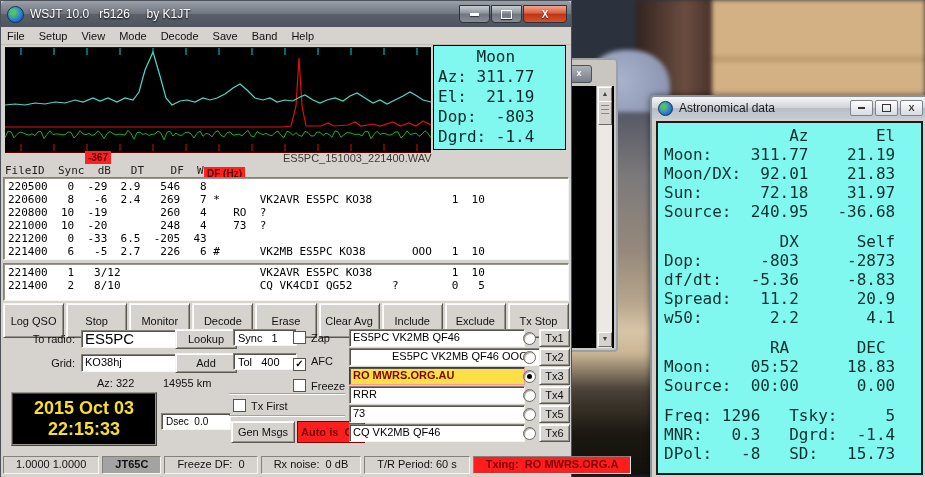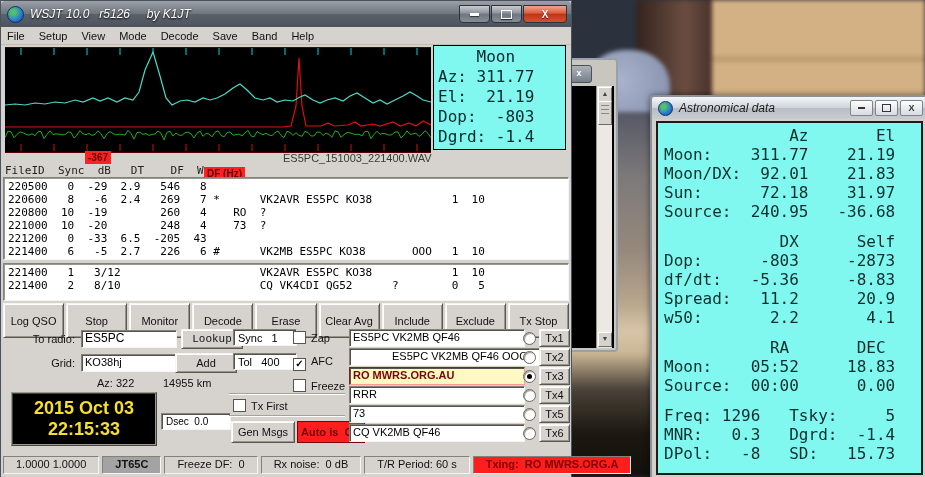--- a/index.html
+++ b/index.html
@@ -56,21 +56,21 @@
 
   
   .wsjt{left:0;top:0;width:570px;height:477px;background:#d6d3ce;
      border:1px solid #4d525a;box-shadow:0 0 0 1px rgba(200,210,220,.6) inset;}
   .titlebar{left:0;top:0;width:100%;height:26px;
      background:linear-gradient(#9aa0a8,#6f757e 50%,#5b616b 51%,#4e545d);
      border-radius:4px 4px 0 0;display:flex;align-items:center;padding:0 4px;box-sizing:border-box;}
   .app-ico{width:15px;height:15px;border-radius:50%;margin:0 6px 0 2px;
      background:radial-gradient(circle at 35% 35%,#53c06a 18%,#2f7fd4 55%,#134a8e);
      border:1px solid #0c3461;}
-  .title-txt{color:#fff;font-size:12px;text-shadow:0 1px 2px #000;white-space:pre;flex:1;font-style:italic;}
+  .title-txt{color:#fff;font-size:12px;text-shadow:0 1px 2px #000;white-space:pre;flex:1;}
   .wctrls{display:flex;}
   .wbtn{width:29px;height:16px;border:1px solid #2e3238;border-radius:0 0 4px 4px;
      background:linear-gradient(#c8ccd2,#8d939c 45%,#70767f 50%,#878d96);
      display:flex;align-items:center;justify-content:center;margin-left:1px;}
   .wbtn.close{background:linear-gradient(#f0a492,#d95f3d 45%,#bf3414 50%,#d4532e);width:42px;}
   .wbtn .mini{width:9px;height:3px;background:#fff;box-shadow:0 1px 1px #333;}
   .wbtn .maxi{width:9px;height:7px;border:1px solid #fff;box-shadow:0 1px 1px #333;}
   .wbtn .xx{color:#fff;font-size:10px;font-weight:bold;text-shadow:0 1px 1px #512;}
 
   .menubar{left:0;top:26px;width:100%;height:18px;background:#d6d3ce;display:flex;
@@ -99,21 +99,21 @@
   .btnrow .btn{flex:1;}
 
   .clock{left:10px;top:391px;width:142px;height:50px;background:#000;border:2px ridge #9a978f;
      display:flex;flex-direction:column;align-items:center;justify-content:center;}
   .clock div{color:#f7df2b;font-size:18px;line-height:21px;font-weight:bold;white-space:pre;}
 
   .spin{font-size:11px;display:flex;align-items:center;padding:0 4px;white-space:pre;}
 
   .txfield{position:absolute;left:348px;width:168px;height:16px;font-size:11px;line-height:15px;
      padding:0 3px;white-space:pre;overflow:hidden;}
-  .txfield.alert{background:#fef9c3;color:#7e0000;font-weight:bold;
+  .txfield.alert{background:#fde047;color:#7e0000;font-weight:bold;
      border-color:#84221a #ff9a92 #ff9a92 #84221a;}
   .txbtn{position:absolute;left:538px;width:29px;height:16px;}
   .txradio{position:absolute;left:522px;}
 
   .statusbar{left:2px;top:454px;width:566px;height:20px;display:flex;gap:3px;align-items:center;}
   .sseg{height:16px;line-height:15px;font-size:11px;color:#111;padding:0 12px;white-space:pre;
      background:#d6d3ce;border:1px solid;border-color:#84817a #f6f5f2 #f6f5f2 #84817a;}
   .sseg.mode{background:#a3a3a3;font-weight:bold;}
   .sseg.txing{background:#ff1e1e;color:#7e0000;font-weight:bold;margin-left:auto;}
 
@@ -256,22 +256,22 @@
     <div class="btn raised">Monitor</div>
     <div class="btn raised">Decode</div>
     <div class="btn raised">Erase</div>
     <div class="btn raised">Clear Avg</div>
     <div class="btn raised">Include</div>
     <div class="btn raised">Exclude</div>
     <div class="btn raised">Tx Stop</div>
   </div>
 
   <div class="abs lbl" style="left:16px;top:332px;width:58px;text-align:right;">To radio:</div>
-  <div class="abs sunken" style="left:80px;top:329px;width:88px;height:16px;font-size:12px;line-height:15px;padding:0 3px;">ES5PC</div>
-  <div class="abs btn raised" style="left:180px;top:328px;width:60px;height:18px;font-family:Liberation Mono, monospace;">Lookup</div>
+  <div class="abs sunken" style="left:80px;top:329px;width:88px;height:16px;font-size:15px;line-height:15px;padding:0 3px;">ES5PC</div>
+  <div class="abs btn raised" style="left:174px;top:328px;width:60px;height:18px;">Lookup</div>
 
   <div class="abs lbl" style="left:16px;top:356px;width:58px;text-align:right;">Grid:</div>
   <div class="abs sunken" style="left:80px;top:353px;width:88px;height:16px;font-size:11px;line-height:15px;padding:0 3px;">KO38hj</div>
   <div class="abs btn raised" style="left:174px;top:352px;width:60px;height:18px;">Add</div>
 
   <div class="abs lbl" style="left:96px;top:376px;">Az: 322</div>
   <div class="abs lbl" style="left:162px;top:376px;">14955 km</div>
 
   <div class="abs clock">
     <div>2015 Oct 03</div>

